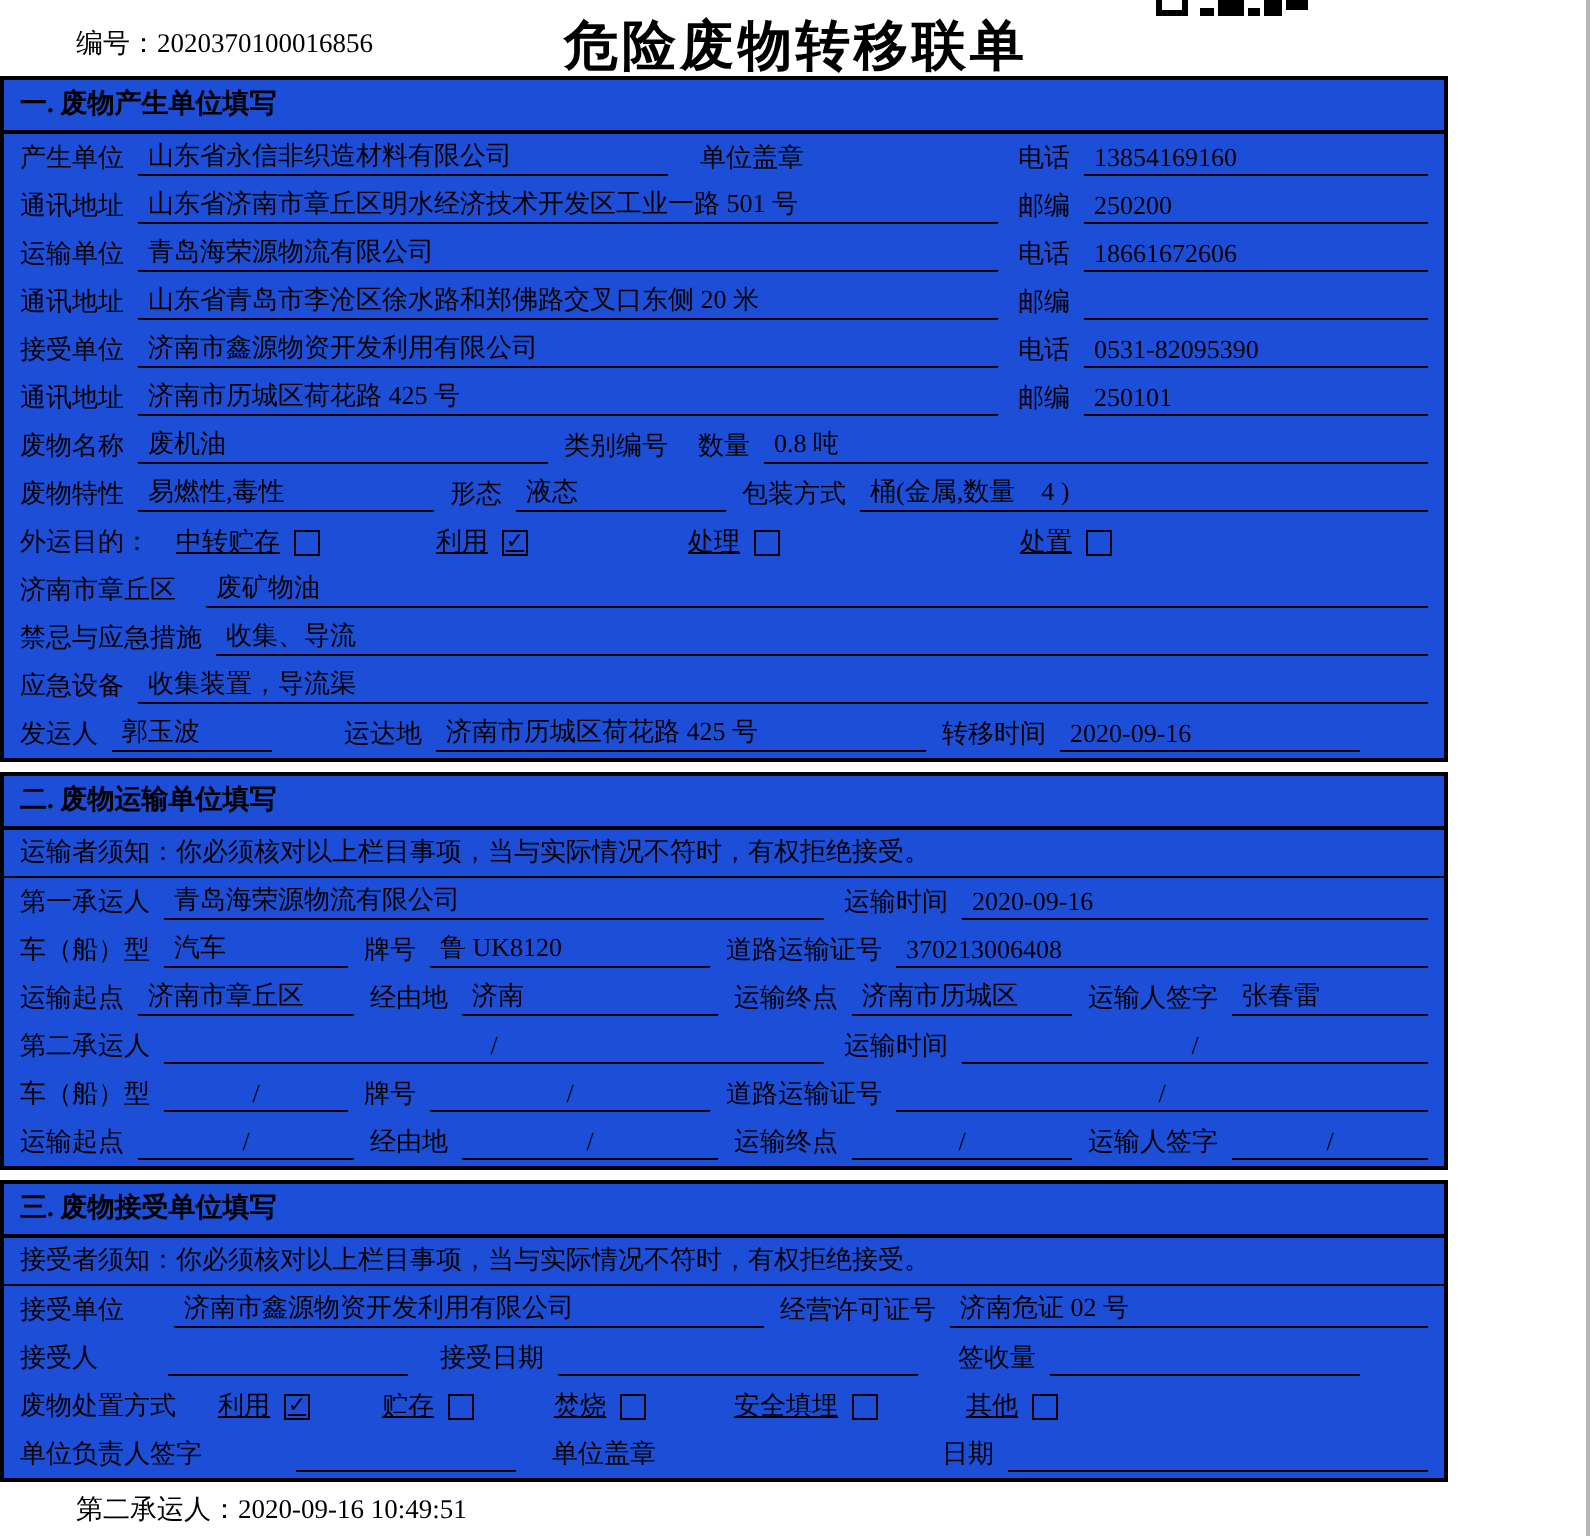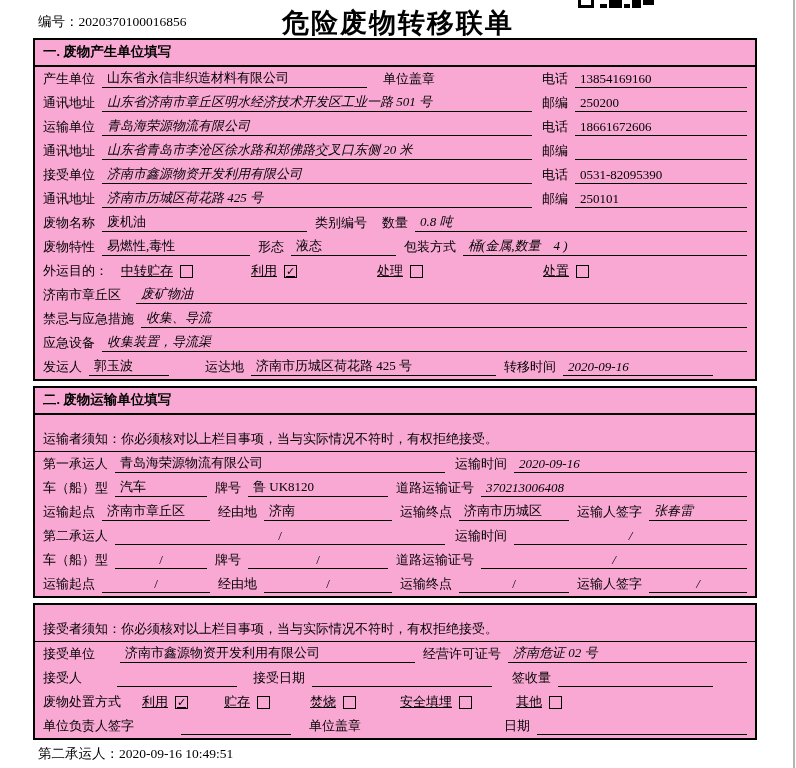--- a/index.html
+++ b/index.html
@@ -7,27 +7,27 @@
     font-family:"Liberation Serif","DejaVu Serif",serif; color:#000; font-size:13px; }
   .page { position:relative; width:796px; height:763px; }
   .page-edge { position:absolute; top:0; right:1px; width:2px; height:768px; background:#b5b5b5; }
 
   .header { position:relative; height:38px; }
   .form-no { position:absolute; left:38px; top:13px; font-size:13.5px; white-space:nowrap; }
   .title { position:absolute; left:0; top:5px; width:100%; text-align:center;
     font-size:27px; font-weight:bold; letter-spacing:2px; }
   .qr-frag { position:absolute; left:578px; top:0; }
 
-  .sec { width:724px; margin-left:33px; margin-bottom:5px; border:2px solid #000; background:#f9a8d4; }
+  .sec { width:724px; margin-bottom:5px; border:2px solid #000; background:#1d4ed8; }
   .sec-header { font-size:13.5px; font-weight:bold; padding:3px 8px 4px 8px; border-bottom:2px solid #000; }
   .row { display:flex; align-items:flex-end; min-height:24px; padding:1px 8px 3px 8px; }
-  .notice { border-bottom:1px solid #000; align-items:center; padding-top:15px; }
+  .notice { border-bottom:1px solid #000; align-items:center; padding-top:1px; }
   .lbl { white-space:nowrap; padding-right:7px; }
   .uv { border-bottom:1px solid #000; padding:0 5px; white-space:nowrap; overflow:hidden; min-height:17px; }
-  .fill { flex:1;font-style:italic; }
+  .fill { flex:1; }
   .sp { flex:1; }
   .ctr { text-align:center; }
   .ml8{margin-left:8px}.ml10{margin-left:10px}.ml16{margin-left:16px}.ml18{margin-left:18px}
   .ml20{margin-left:20px}.ml36{margin-left:36px}.mr34{margin-right:34px}
   .w80{width:80px}.w92{width:92px}.w105{width:105px}.w108{width:108px}.w110{width:110px}
   .w120{width:120px}.w128{width:128px}.w140{width:140px}.w148{width:148px}.w170{width:170px}
   .w180{width:180px}.w205{width:205px}.w245{width:245px}.w265{width:265px}.w295{width:295px}
   .w330{width:330px}
   .rgroup { display:flex; width:205px; margin-left:10px; align-items:flex-end; }
   .rgroup .uv { flex:1; }
@@ -233,20 +233,21 @@
       <span class="lbl ml8">经由地</span>
       <span class="uv w128 ctr">/</span>
       <span class="lbl ml8">运输终点</span>
       <span class="uv w110 ctr">/</span>
       <span class="lbl ml8">运输人签字</span>
       <span class="uv fill ctr">/</span>
     </div>
   </div>
 
   <div class="sec">
+    <div class="sec-header">三. 废物接受单位填写</div>
 
     <div class="row notice">
       <span>接受者须知：你必须核对以上栏目事项，当与实际情况不符时，有权拒绝接受。</span>
     </div>
 
     <div class="row">
       <span class="lbl">接受单位</span>
       <span class="uv w295" style="margin-left:18px">济南市鑫源物资开发利用有限公司</span>
       <span class="lbl ml8">经营许可证号</span>
       <span class="uv fill">济南危证 02 号</span>

